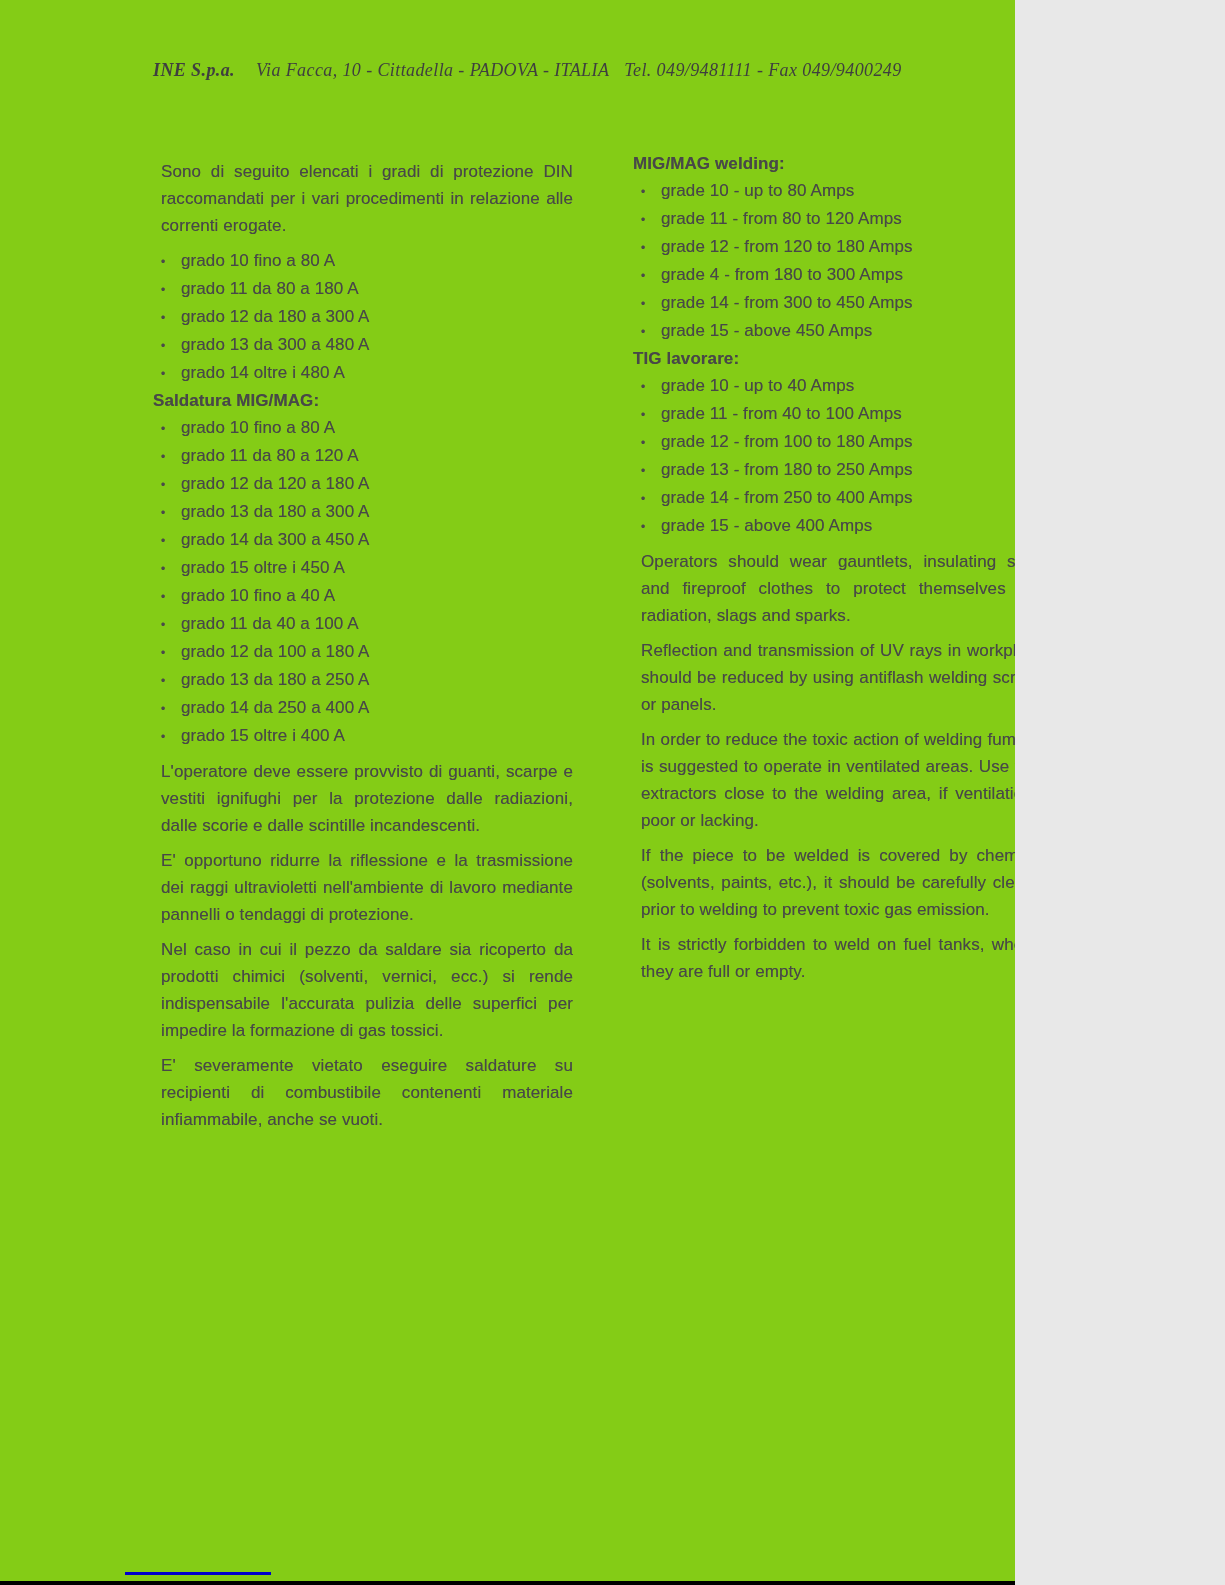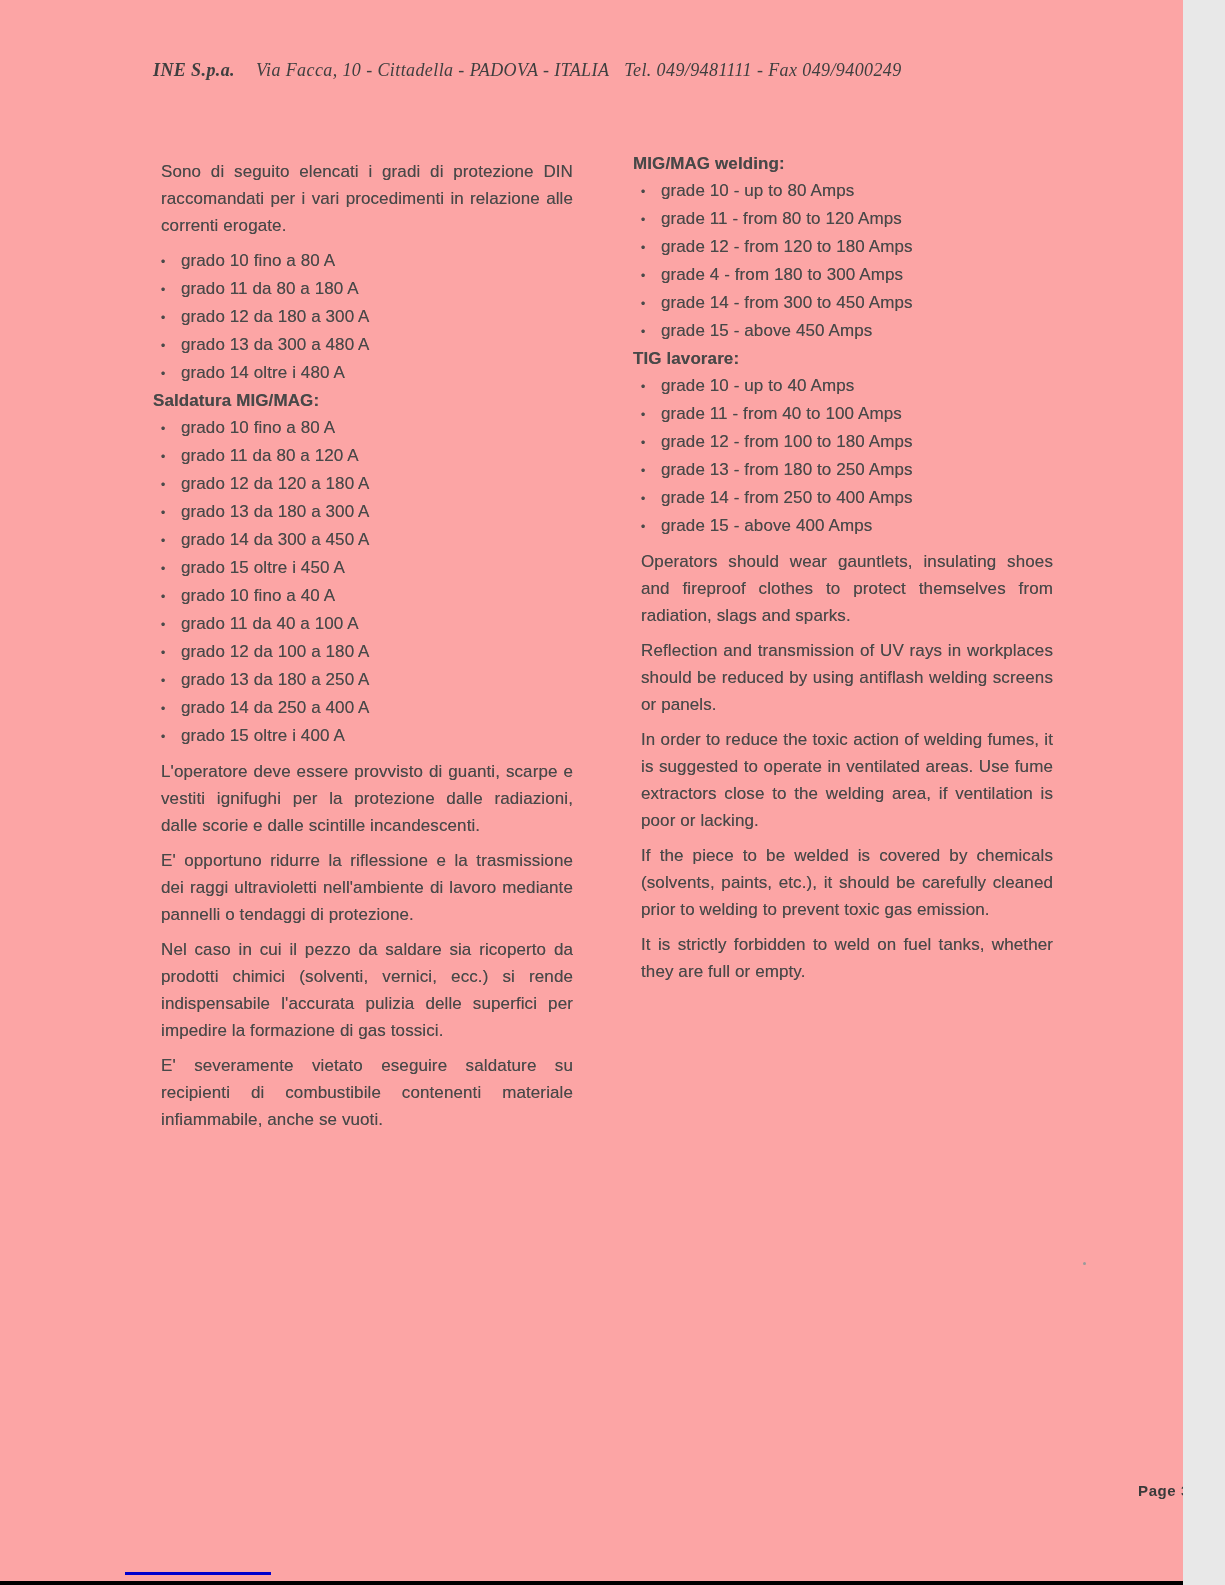--- a/index.html
+++ b/index.html
@@ -1,20 +1,20 @@
 <!DOCTYPE html>
 <html><head>
 <meta charset="utf-8">
 <style>
   html, body { margin: 0; padding: 0; background: #e8e8e8; }
   .page {
     position: relative;
-    width: 1183px;
+    width: 1015px;
     height: 1585px;
-    background: #fca5a5;
+    background: #84cc16;
     overflow: hidden;
     font-family: "Liberation Sans", sans-serif;
     color: #484848;
   }
   
   .letterhead {
     position: absolute;
     left: 153px;
     top: 60px;
     width: 950px;

